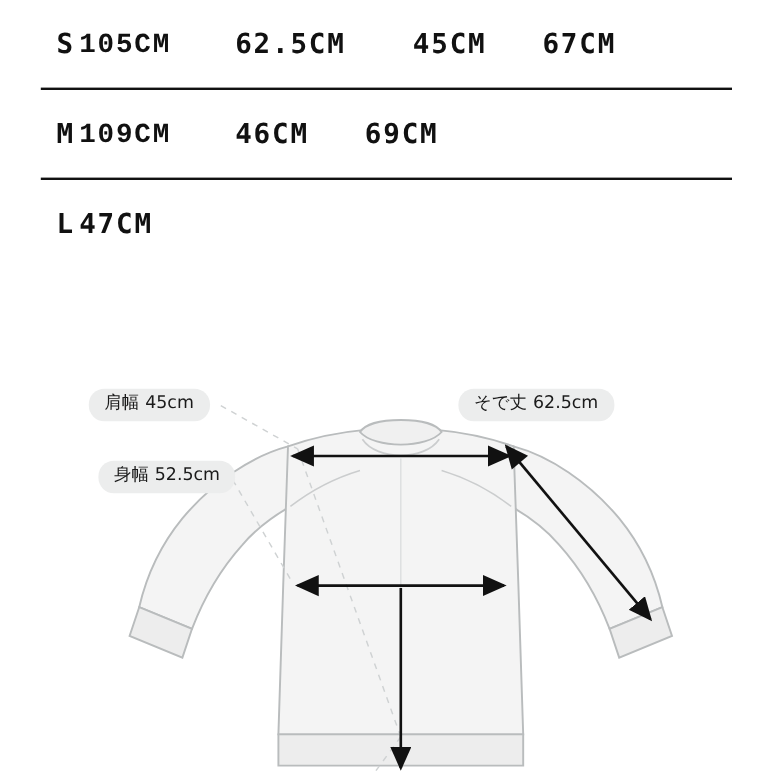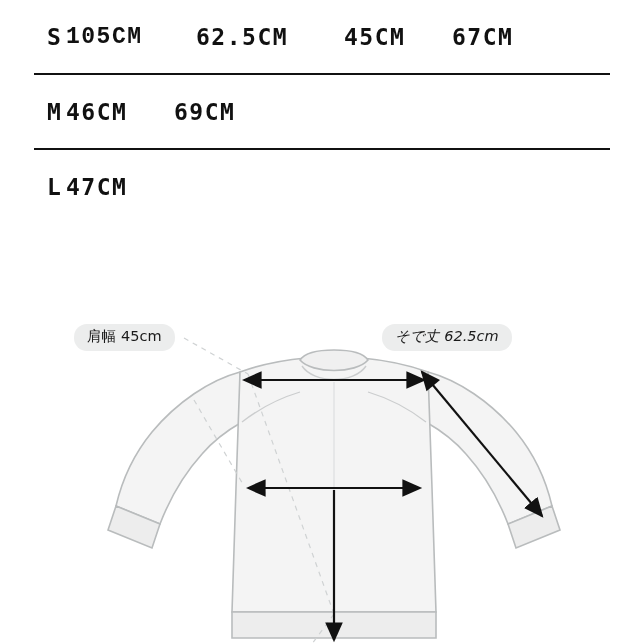--- a/index.html
+++ b/index.html
@@ -72,39 +72,40 @@
     font-family: "DejaVu Sans", "Liberation Sans", sans-serif;
     font-size: 14.5px;
     color: #1a1a1a;
     white-space: nowrap;
     line-height: 1.1;
   }
   .callout .gap { display: inline-block; width: 5px; }
 
   .callout-shoulder { left: 62px; top: 324px; }
   .callout-chest    { left: 70px; top: 384px; }
-  .callout-sleeve   { left: 370px; top: 324px; font-style: italic; }
+  .callout-sleeve   { left: 370px; top: 324px; }
 </style>
 </head>
 <body>
 
 <div class="size-table">
 
   <div class="size-row">
     <div class="cell cell-size">S</div>
     <div class="cell cell-c1">105CM</div>
     <div class="cell cell-c2">62.5CM</div>
     <div class="cell cell-c3">45CM</div>
     <div class="cell cell-c4">67CM</div>
   </div>
 
   <div class="rule-inset" style="border-top:2px solid #111111;"></div>
 
   <div class="size-row">
     <div class="cell cell-size">M</div>
+    <div class="cell cell-c1">109CM</div>
     <div class="cell cell-c3">46CM</div>
     <div class="cell cell-c4">69CM</div>
   </div>
 
   <div class="rule-inset" style="border-top:2px solid #111111;"></div>
 
   <div class="size-row">
     <div class="cell cell-size">L</div>
     <div class="cell cell-c3">47CM</div>
   </div>
@@ -165,18 +166,21 @@
       <line x1="322" y1="228" x2="322" y2="378" marker-end="url(#arrowEnd)"></line>
 
       <line x1="410" y1="110" x2="530" y2="254" marker-start="url(#arrowStart)" marker-end="url(#arrowEnd)"></line>
     </g>
   </svg>
 
   <div class="callout callout-shoulder" style="position:absolute; left:62px; top:62px;">
     <span>肩幅</span><span class="gap"></span><span>45cm</span>
   </div>
 
+  <div class="callout callout-chest" style="position:absolute; left:70px; top:122px;">
+    <span>身幅</span><span class="gap"></span><span>52.5cm</span>
+  </div>
 
   <div class="callout callout-sleeve" style="position:absolute; left:370px; top:62px;">
     <span>そで丈</span><span class="gap"></span><span>62.5cm</span>
   </div>
 
 </div>
 
 </body></html>

